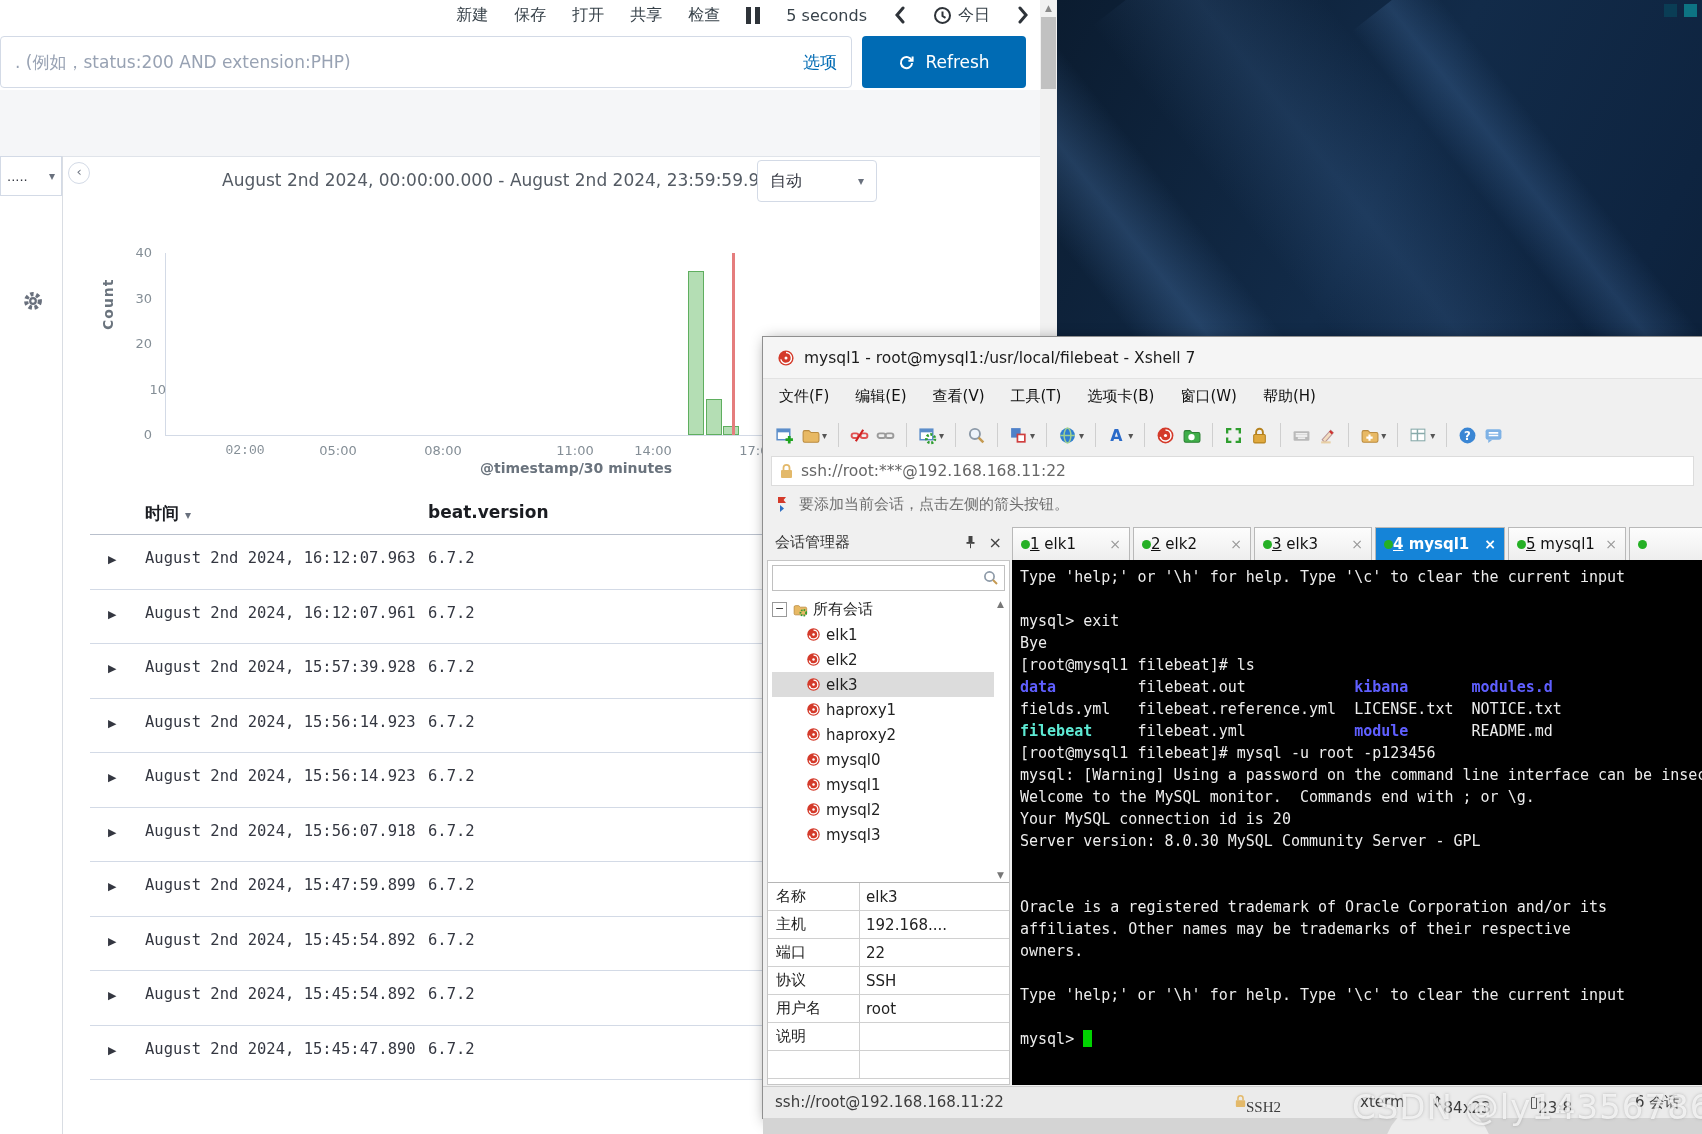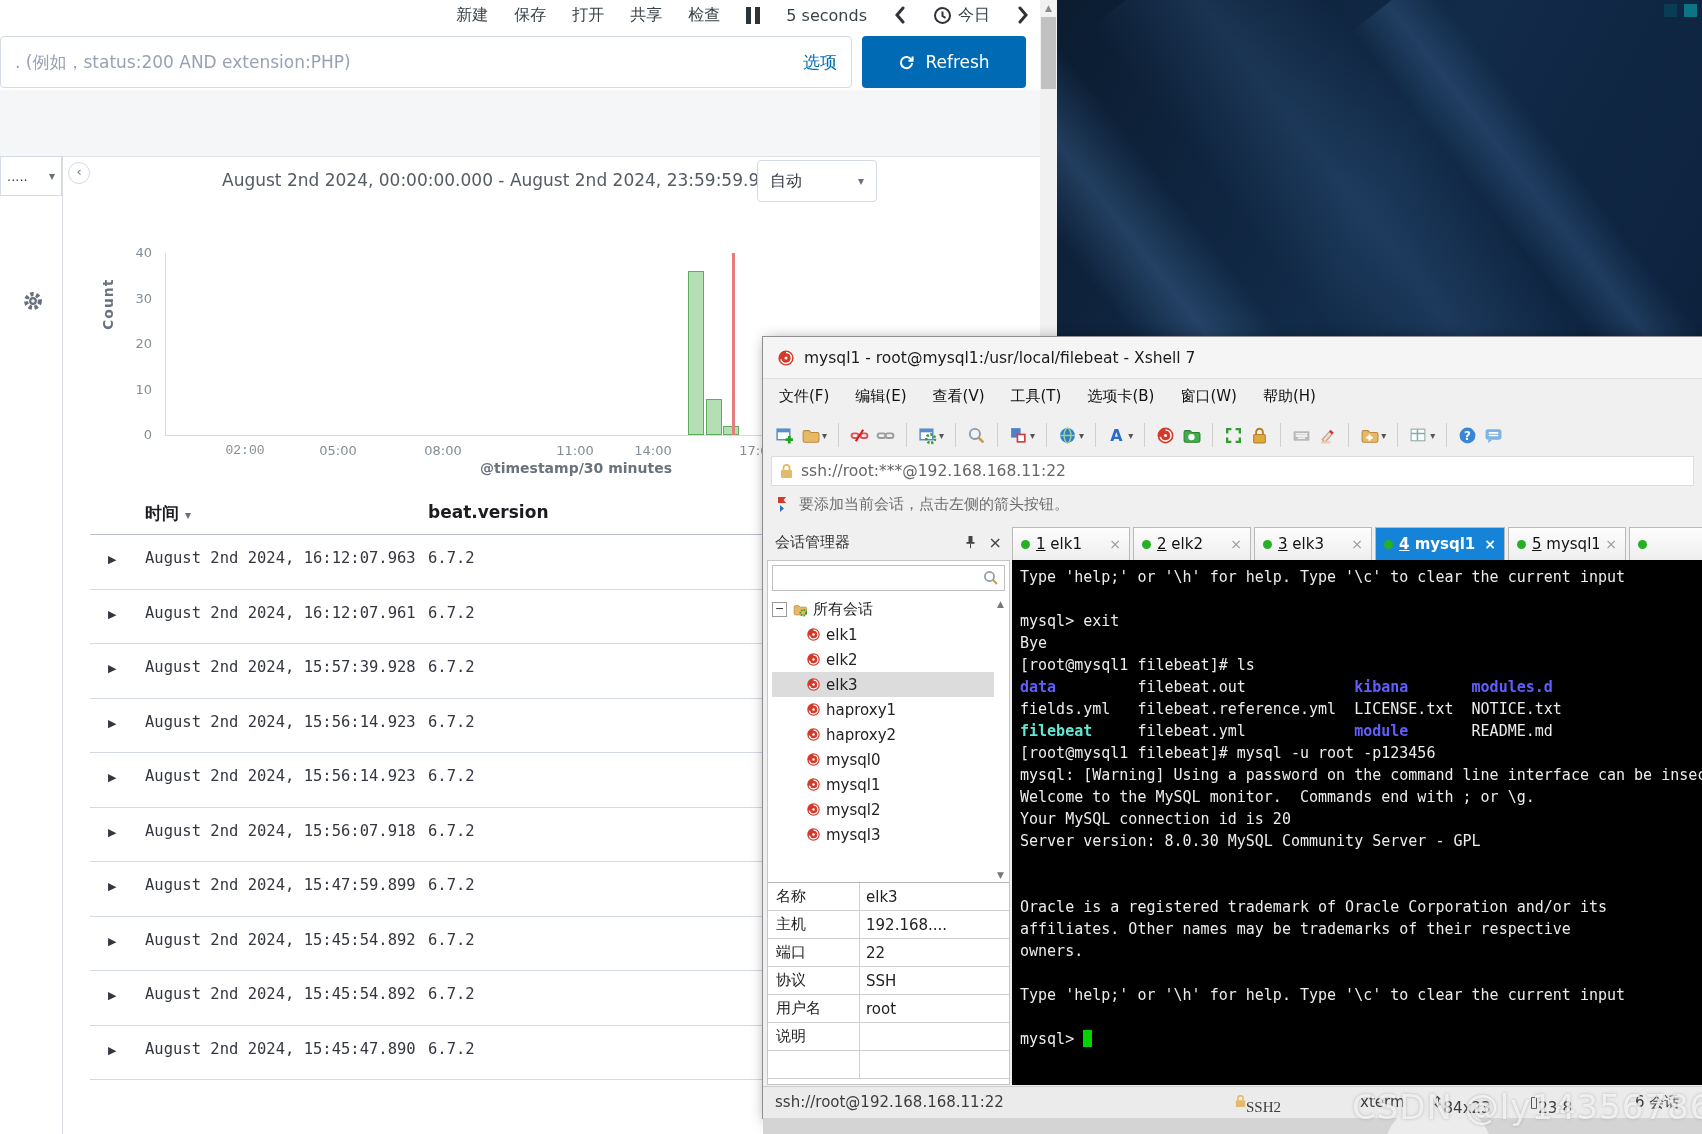--- a/index.html
+++ b/index.html
@@ -91,21 +91,21 @@
   #x-notif{left:8px;top:151px;width:923px;height:32px;display:flex;align-items:center;gap:8px;
            padding-left:4px;box-sizing:border-box;color:#6e6e6e;font-size:15px;}
 
   
   #x-panelhead{left:4px;top:187px;width:243px;height:36px;display:flex;align-items:center;
                padding:0 8px;box-sizing:border-box;color:#333;font-size:15px;}
   #x-panelhead .sp{flex:1;}
   #x-panelhead .px{color:#444;font-size:16px;cursor:pointer;margin-left:12px;}
   #x-tabs{left:249px;top:187px;width:690px;height:36px;display:flex;align-items:flex-end;overflow:hidden;}
   .xtab{width:118px;height:33px;background:linear-gradient(#fdfdfd,#eee);border:1px solid #b9b9b9;
-        border-bottom:none;box-sizing:border-box;display:flex;align-items:center;gap:6px;
+        border-bottom:none;box-sizing:border-box;display:flex;align-items:center;
         padding:0 8px;margin-right:3px;font-size:15px;color:#111;cursor:pointer;flex:none;}
   .xtab .dot{width:9px;height:9px;border-radius:50%;background:#25b025;flex:none;}
   .xtab .num{text-decoration:underline;}
   .xtab .nm{flex:1;white-space:nowrap;overflow:hidden;}
   .xtab .cl{color:#999;font-size:14px;}
   .xtab.active{background:#1584d8;color:#fff;font-weight:bold;width:130px;}
   .xtab.active .cl{color:#fff;}
 
   
   #x-panel{left:4px;top:223px;width:243px;height:525px;background:#fff;border:1px solid #c6c6c6;
@@ -223,21 +223,21 @@
       <div id="kb-intervalsel" class="abs">
         <span>自动</span>
           <span class="caret">▾</span>
       </div>
     </div>
 
     <div id="kb-chart">
         <div class="abs axisline" style="left: 165px; top: 253px; width: 1px; height: 182px;"></div>
         <div class="abs axisline" style="left: 165px; top: 435px; width: 872px; height: 1px;"></div>
         <div class="ytick" style="left: 118px; top: 427px;">0</div>
-        <div class="ytick" style="left: 118px; top: 381.5px;">10</div>
+        <div class="ytick" style="left: 132px; top: 381.5px;">10</div>
         <div class="ytick" style="left: 118px; top: 336px;">20</div>
         <div class="ytick" style="left: 118px; top: 290.5px;">30</div>
         <div class="ytick" style="left: 118px; top: 245px;">40</div>
         <div class="xtick" style="left: 245px; top: 443px; font-family: Liberation Mono, monospace;">02:00</div>
         <div class="xtick" style="left: 338px; top: 443px;">05:00</div>
         <div class="xtick" style="left: 443px; top: 443px;">08:00</div>
         <div class="xtick" style="left: 548px; top: 443px; margin-left: 27px;">11:00</div>
         <div class="xtick" style="left: 653px; top: 443px;">14:00</div>
         <div class="xtick" style="left: 758px; top: 443px;">17:00</div>
         <div class="bar" title="15:00 : 36" style="left: 688px; top: 271.2px; width: 16px; height: 163.8px; background: rgb(180, 222, 180); border: 1.5px solid rgb(95, 174, 95);"></div>

